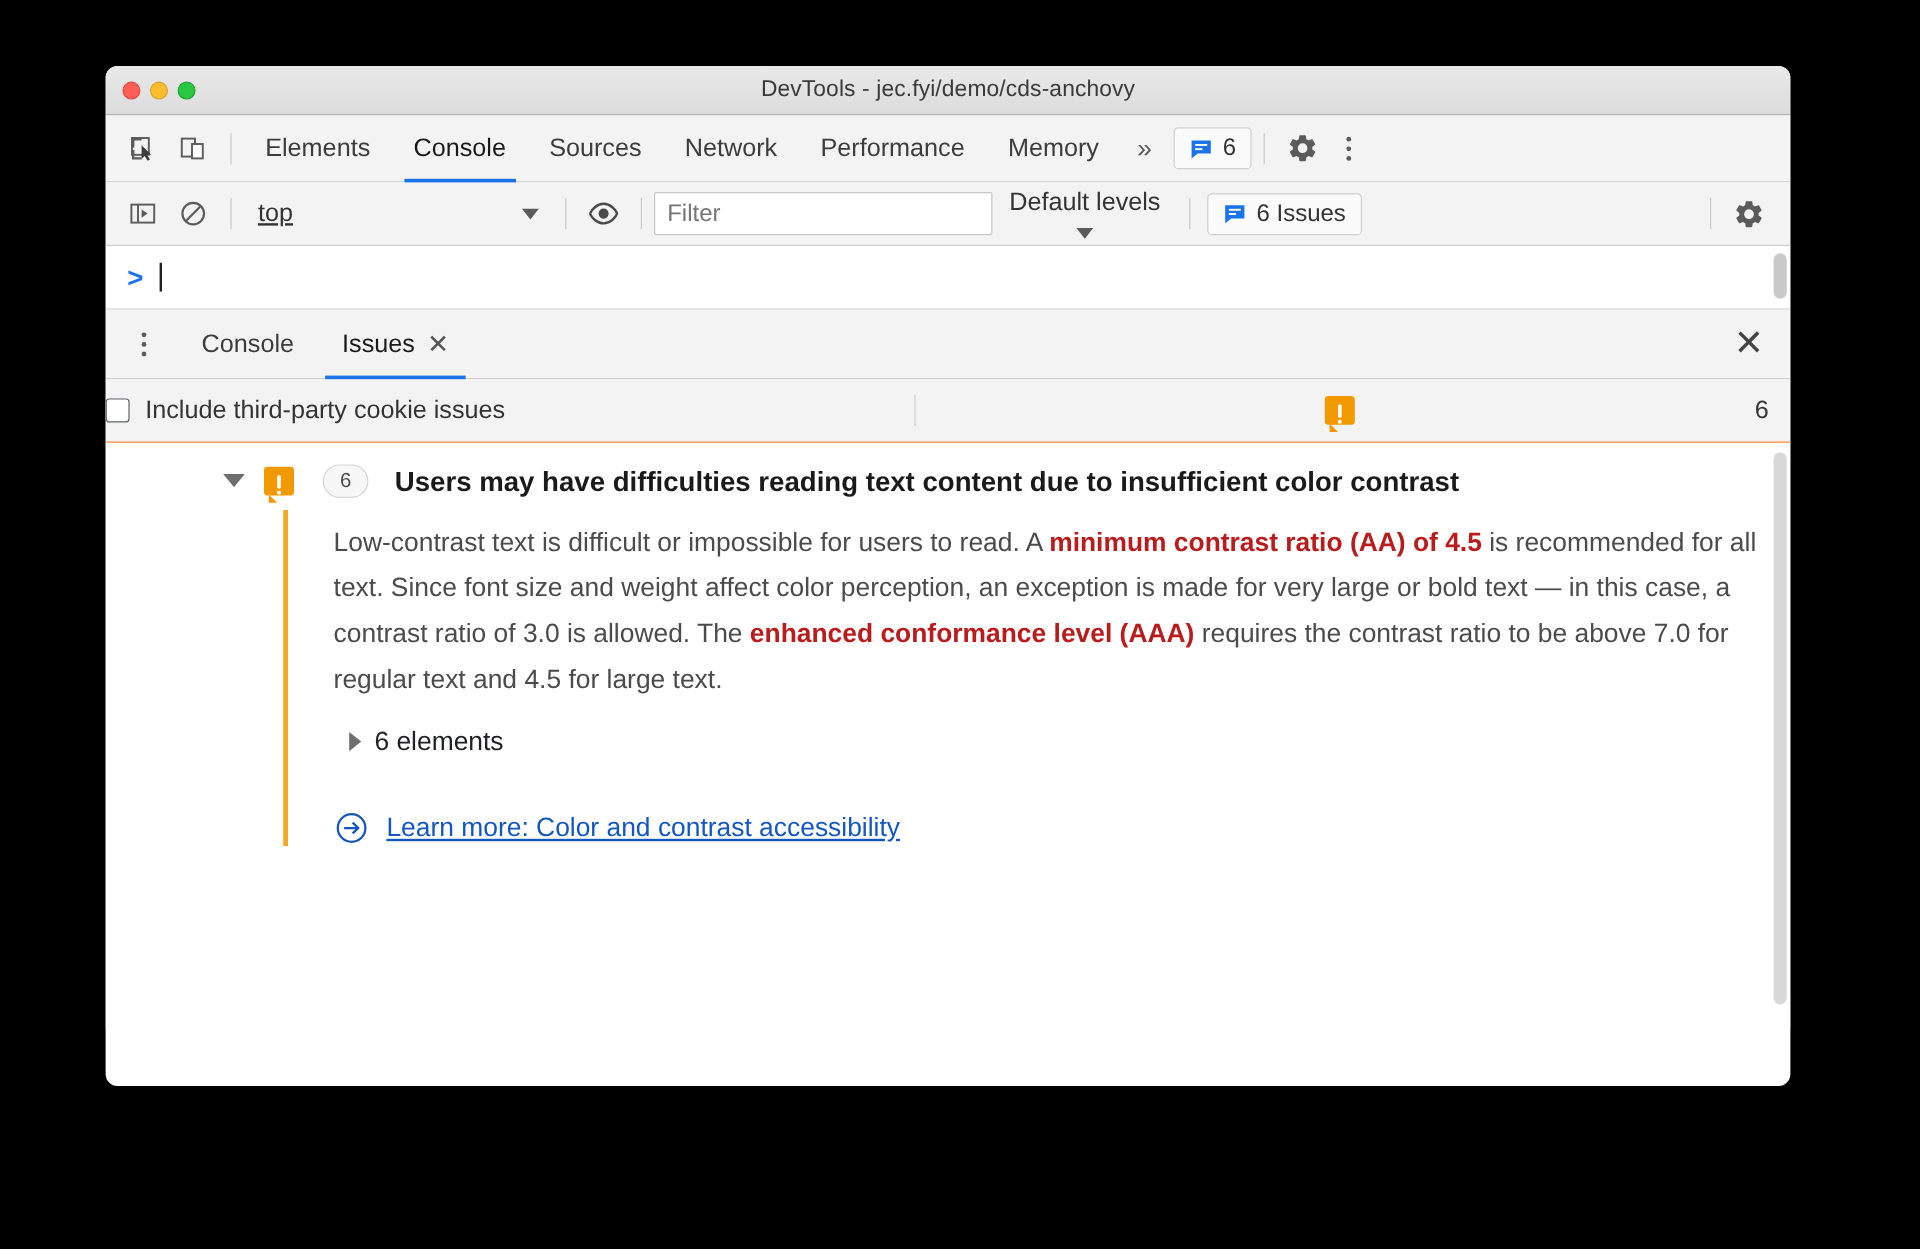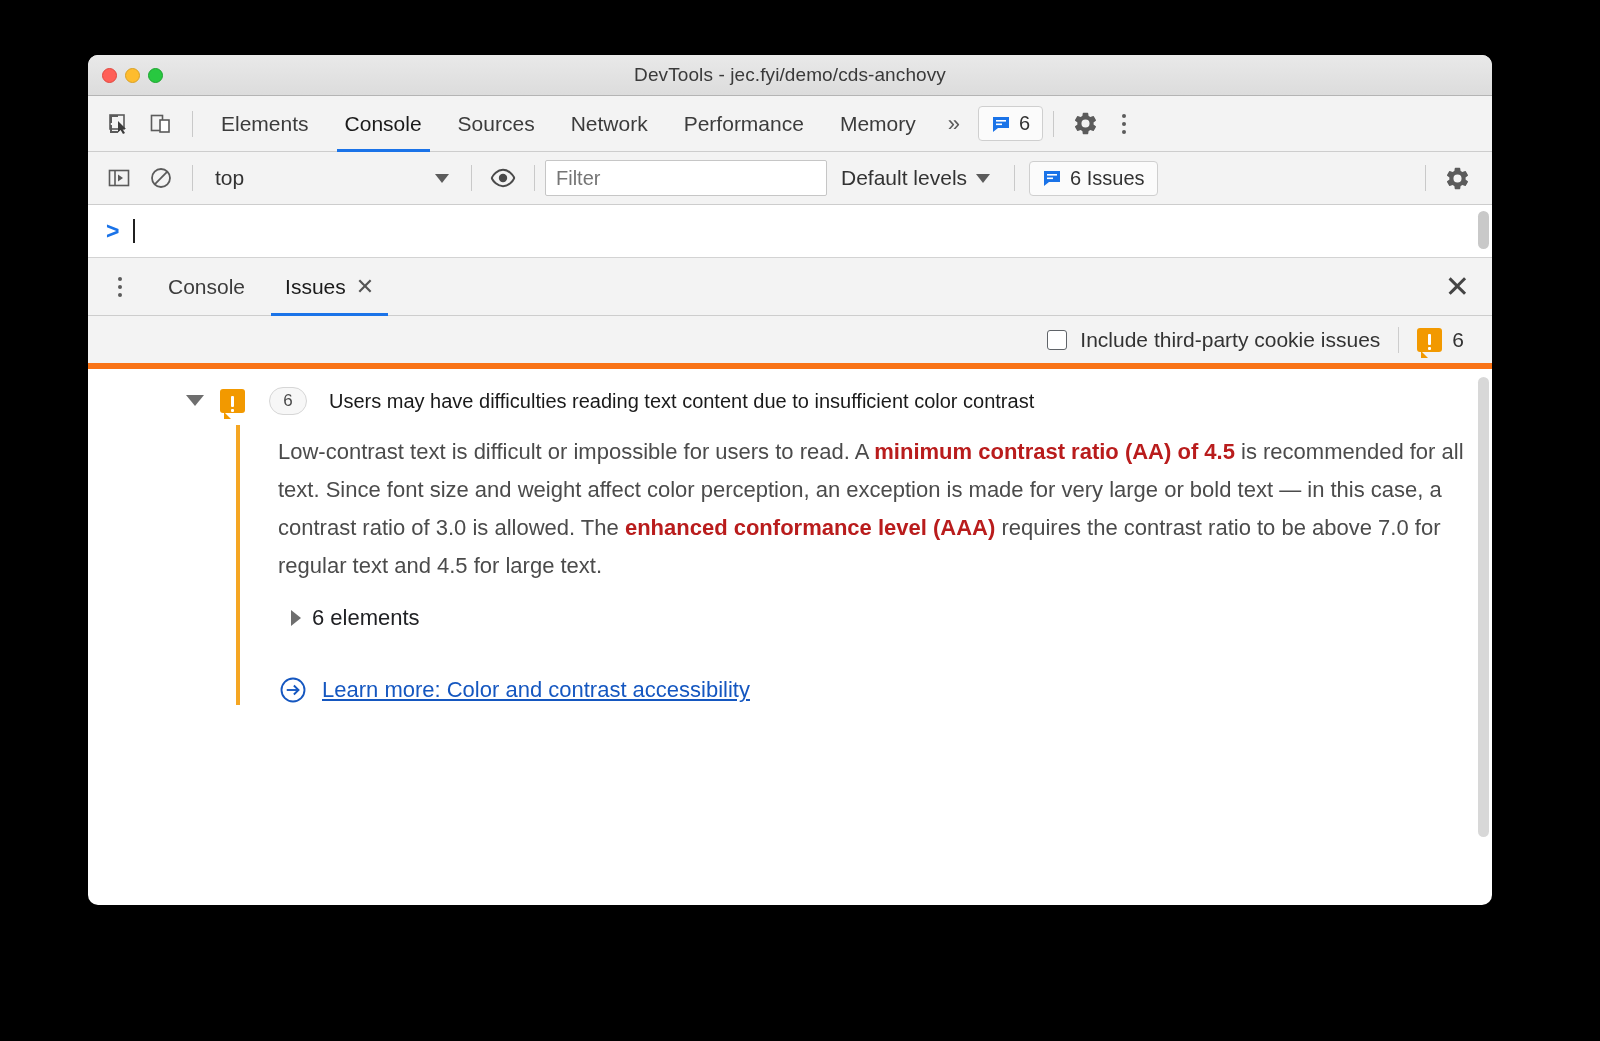--- a/index.html
+++ b/index.html
@@ -78,33 +78,33 @@
   #filterbar {
     height: 53px;
     background: #f3f3f3;
     border-bottom: 1px solid #cdcdcd;
     display: flex; align-items: center;
     padding: 0 14px 0 10px;
   }
   #context-select {
     display: flex; align-items: center; justify-content: space-between;
     width: 258px; height: 34px; padding: 0 12px;
-    font-size: 21px; color: #333; cursor: pointer;
+    font-size: 21px; color: #333; cursor: pointer; text-decoration: underline;
   }
   #filter-input {
     width: 282px; height: 36px;
     border: 1px solid #c6c6c6; border-radius: 2px;
     background: #fff; font-size: 20px; color: #333;
     padding: 0 10px;
     font-family: "Liberation Sans", sans-serif;
   }
   #filter-input::placeholder { color: #757575; }
   #levels-select {
     display: flex; align-items: center; gap: 9px;
-    font-size: 21px; color: #333; padding: 0 14px; cursor: pointer;
+    font-size: 21px; color: #333; padding: 0 14px; cursor: pointer; flex-direction: column;
   }
   .tri-down {
     width: 0; height: 0;
     border-left: 7px solid transparent;
     border-right: 7px solid transparent;
     border-top: 9px solid #5b5b5b;
   }
 
   
   #console-area {
@@ -150,23 +150,23 @@
   .dtab.active::after {
     content: ""; position: absolute; left: 6px; right: 6px; bottom: 0;
     height: 3px; background: #1a73e8;
   }
   .xclose { font-size: 22px; color: #555; line-height: 1; }
 
   
   #issues-toolbar {
     height: 53px;
     background: #f3f3f3;
-    border-bottom: 6px solid #f97316;
-    display: flex; align-items: center; justify-content: flex-end;
-    padding-right: 28px;
+    border-bottom: 1px solid #f97316;
+    display: flex; align-items: center; justify-content: space-between;
+    padding-right: 18px;
   }
   .cbox {
     width: 20px; height: 20px;
     border: 1.5px solid #5f6368; border-radius: 3px;
     background: #fff; margin-right: 13px;
   }
   #cookie-label { font-size: 21px; color: #333; }
   .tsep { width: 1px; height: 26px; background: #cdcdcd; margin: 0 18px; }
   #issues-count-right { font-size: 21px; color: #333; margin-left: 10px; }
 
@@ -213,21 +213,21 @@
     width: 3px; height: 3px; background: #fff; border-radius: 1px;
   }
   #issue-count-pill {
     min-width: 38px; height: 28px; border-radius: 14px;
     border: 1px solid #d6d6d6; background: #f7f7f7;
     display: flex; align-items: center; justify-content: center;
     font-size: 17px; color: #4a4a4a;
     margin-left: 24px;
   }
   #issue-title {
-    font-size: 20px; font-weight: normal; color: #1a1a1a;
+    font-size: 23px; font-weight: bold; color: #1a1a1a;
     margin-left: 22px; white-space: nowrap;
   }
   #issue-content {
     margin-left: 148px;
     border-left: 4px solid #f5a623;
     padding: 8px 0 0 38px;
   }
   #issue-content p {
     font-size: 22px; line-height: 38px; color: #4b4b4b;
     max-width: 1230px;

